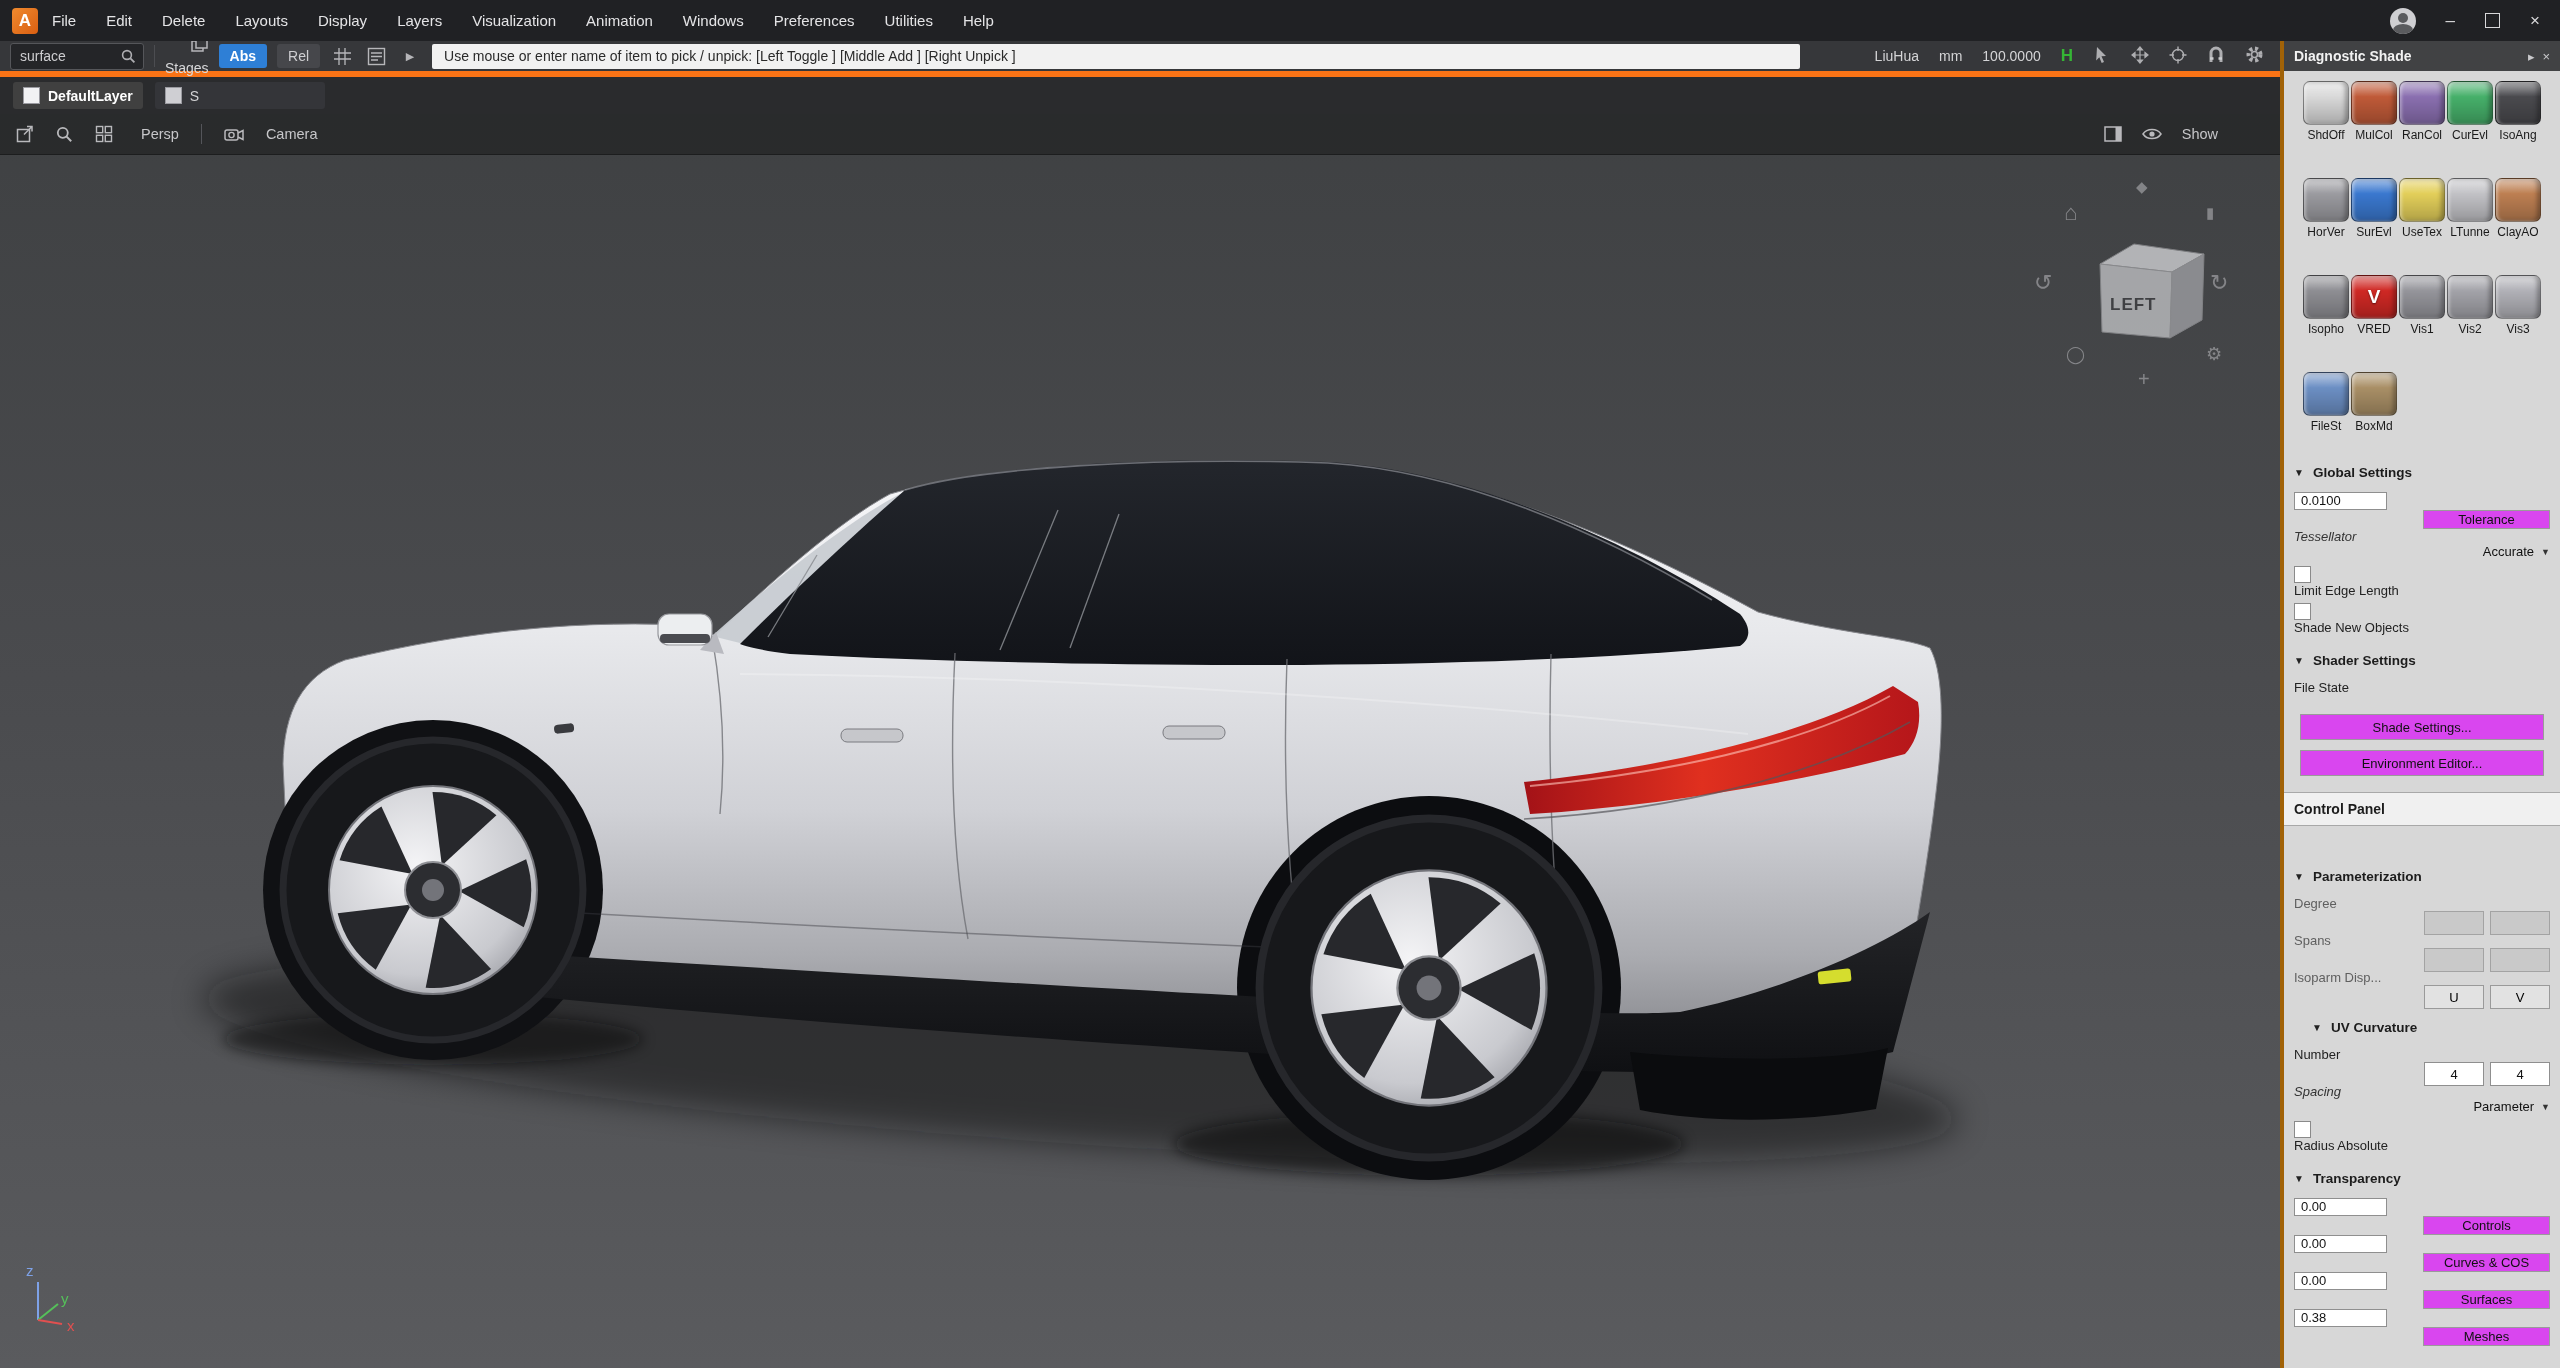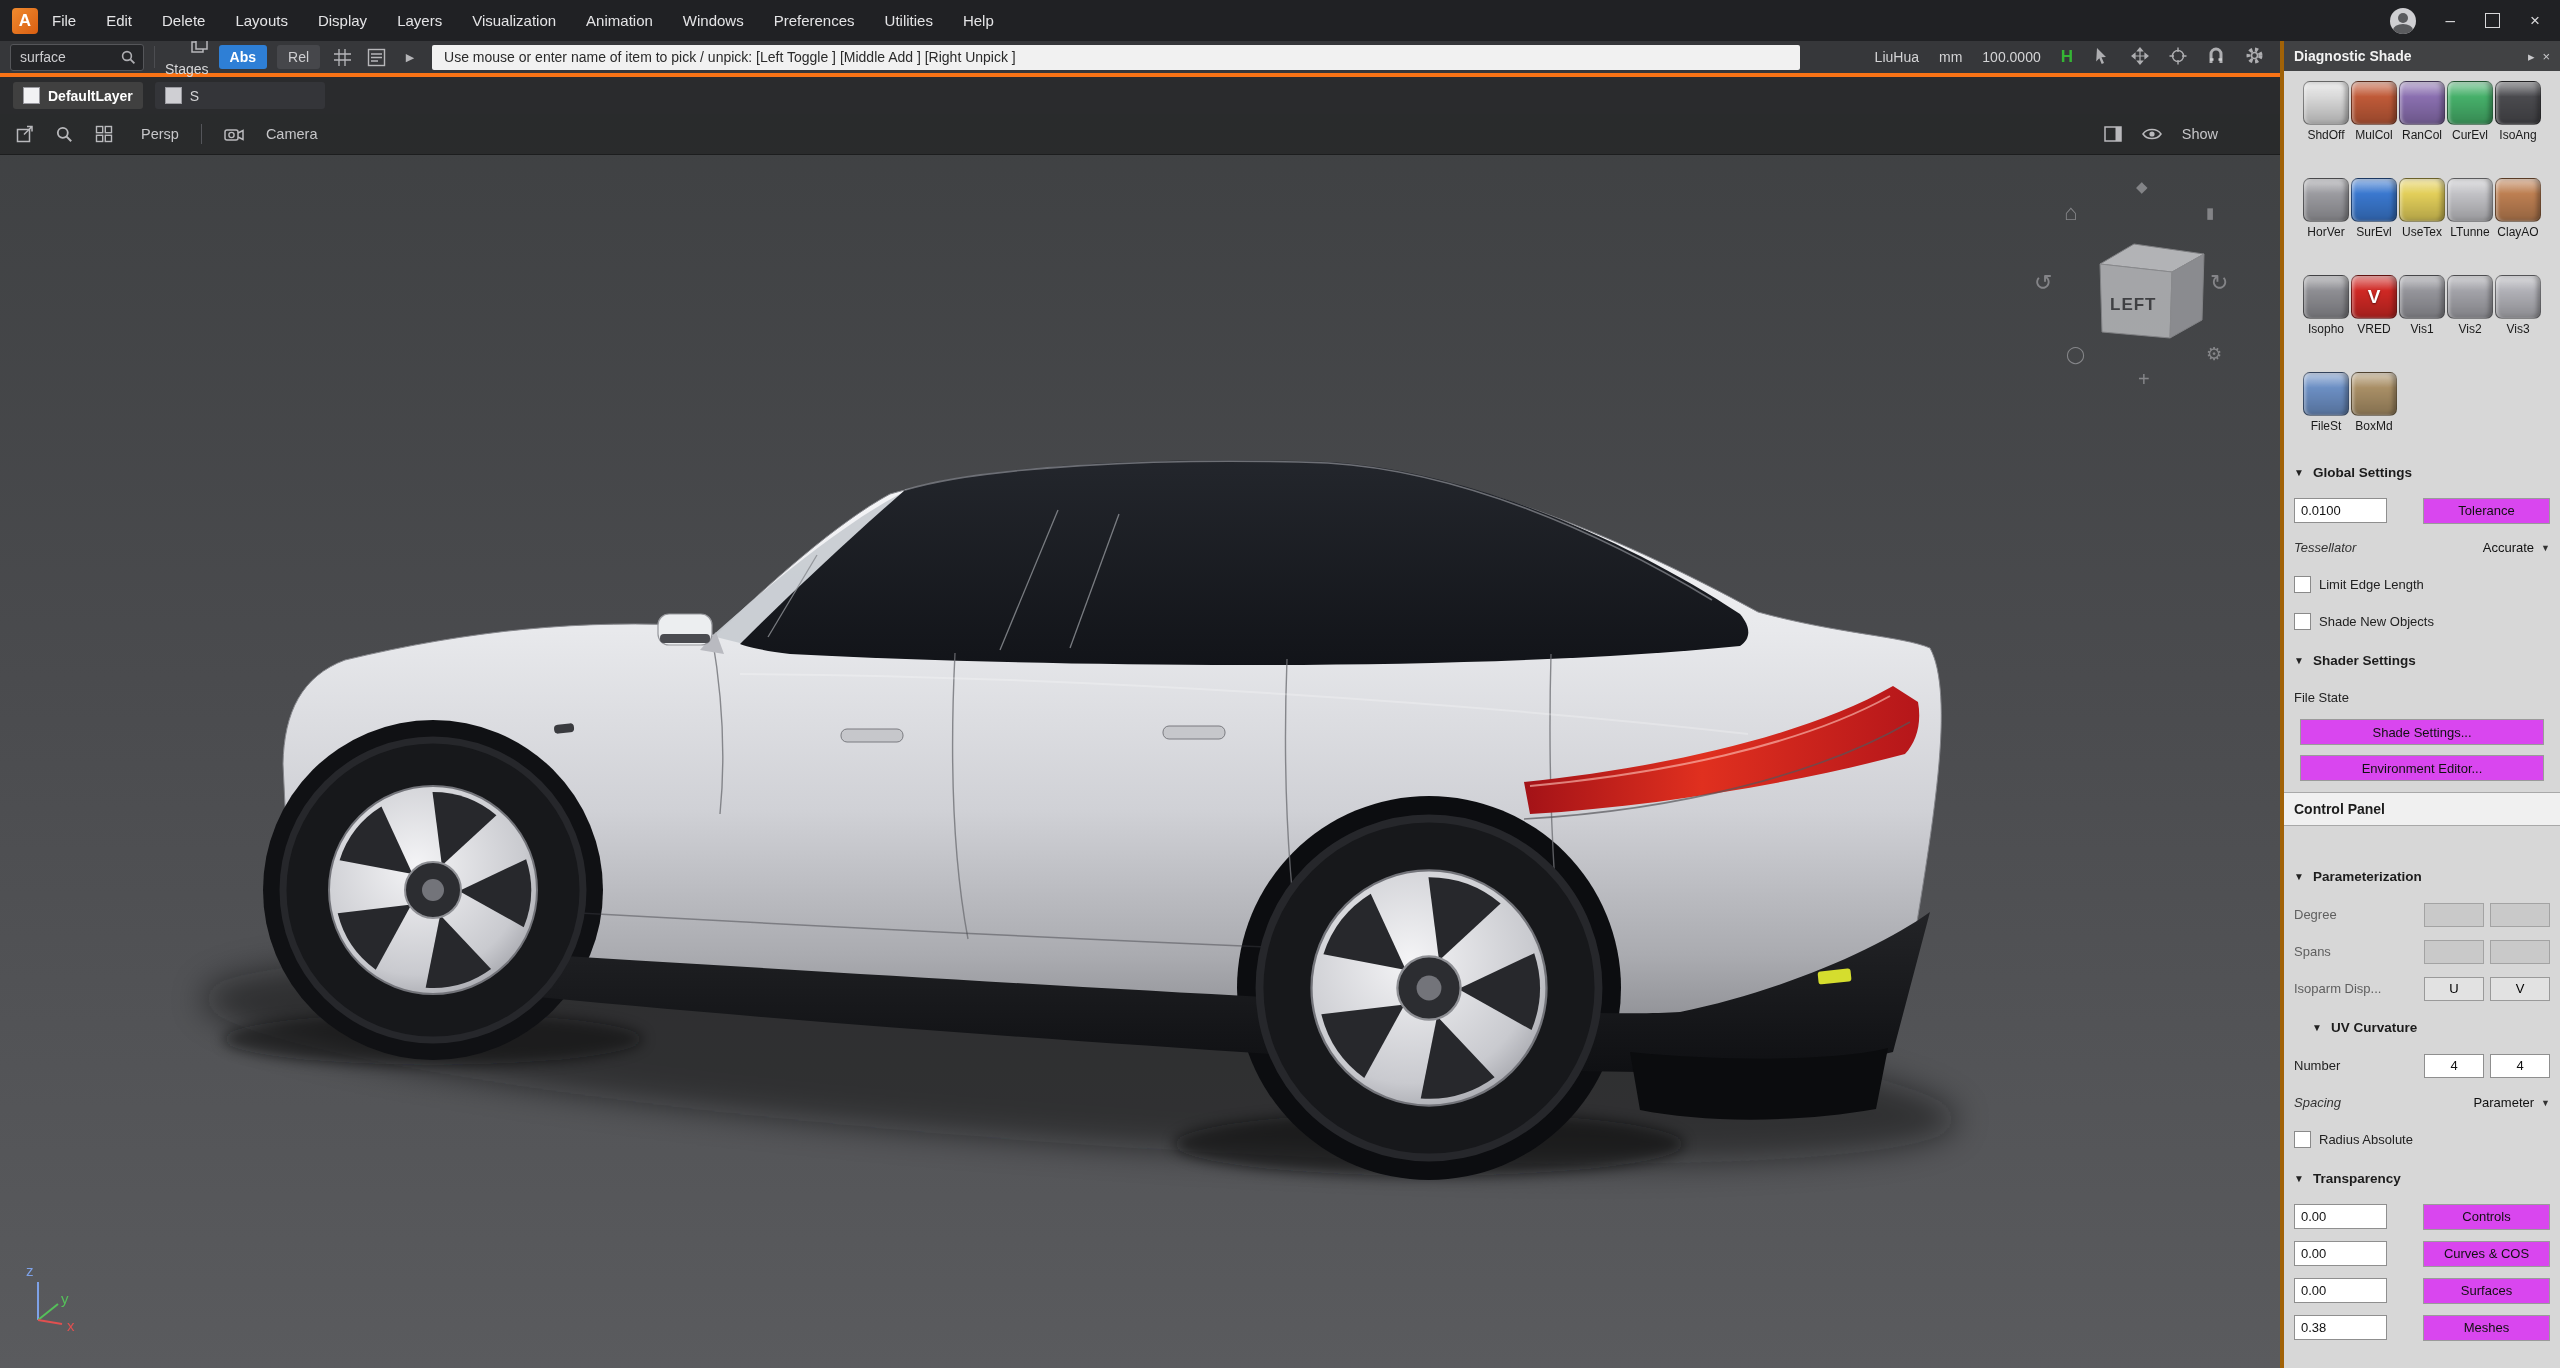--- a/index.html
+++ b/index.html
@@ -28,21 +28,21 @@
   .win-title .doc{color:#c9c9cc;}
   .win-controls{margin-left:auto;display:flex;align-items:center;gap:30px;padding-right:20px;}
   .avatar{width:26px;height:26px;border-radius:50%;background:#cfcfd2;position:relative;overflow:hidden;}
   .avatar::before{content:"";position:absolute;left:8px;top:5px;width:10px;height:10px;border-radius:50%;background:#5a5b5e;}
   .avatar::after{content:"";position:absolute;left:3px;top:16px;width:20px;height:12px;border-radius:50% 50% 0 0;background:#5a5b5e;}
   .winbtn{color:#d8d8da;font-size:17px;line-height:1;cursor:default;}
   .maxbox{width:13px;height:13px;border:1.5px solid #d8d8da;}
   
   #toolbar{
     position:absolute;left:0;top:41px;width:2280px;height:36px;
-    background:#36373a;border-bottom:4px solid #f97316;
+    background:#36373a;border-bottom:6px solid #f97316;
     display:flex;align-items:center;gap:10px;padding:0 10px;box-sizing:border-box;
     color:#d8d8da;font-size:14px;z-index:20;
   }
   .searchbox{
     width:118px;height:25px;background:#242528;border:1px solid #55565a;border-radius:3px;
     display:flex;align-items:center;justify-content:space-between;padding:0 7px;color:#cdcdd0;
   }
   .searchbox input{background:transparent;border:none;outline:none;color:#cdcdd0;width:80px;font-size:14px;font-family:inherit;}
   .tsep{width:1px;height:22px;background:#4c4d51;}
   .stages{display:flex;align-items:flex-end;gap:7px;flex-direction:column;}
@@ -105,21 +105,21 @@
     background-color:var(--tint,#bbb);
     display:flex;align-items:center;justify-content:center;
     box-shadow:inset 2px 0 3px rgba(255,255,255,.35), inset -3px 0 4px rgba(0,0,0,.3);
   }
   .shader-glyph{color:#fff;font-weight:bold;font-size:19px;text-shadow:0 1px 2px rgba(0,0,0,.5);}
   .shader-label{margin-top:3px;font-size:12px;color:#1a1a1a;}
   .psection{height:40px;display:flex;align-items:center;gap:9px;padding:0 10px;box-sizing:border-box;}
   .psection .tri{font-size:10px;color:#222;}
   .psection .ptitle{font-weight:bold;font-size:13.5px;}
   .psection.indent{padding-left:28px;}
-  .prow{height:37px;display:flex;align-items:center;padding:0 10px;box-sizing:border-box;gap:8px;}
+  .prow{height:37px;display:flex;padding:0 10px;box-sizing:border-box;flex-direction:column;}
   .pinput{
     width:93px;height:25px;background:#fff;border:1px solid #8f8f8f;box-sizing:border-box;
     font-size:13px;font-family:inherit;padding:0 6px;color:#111;
   }
   .pbutton{
     margin-left:auto;width:127px;height:26px;background:#d946ef;border:1px solid #9a9a9a;
     font-size:13px;font-family:inherit;color:#111;display:flex;align-items:center;justify-content:center;box-sizing:border-box;
   }
   .pbutton.wide{margin-left:auto;margin-right:auto;width:244px;}
   .plabel{color:#222;}

